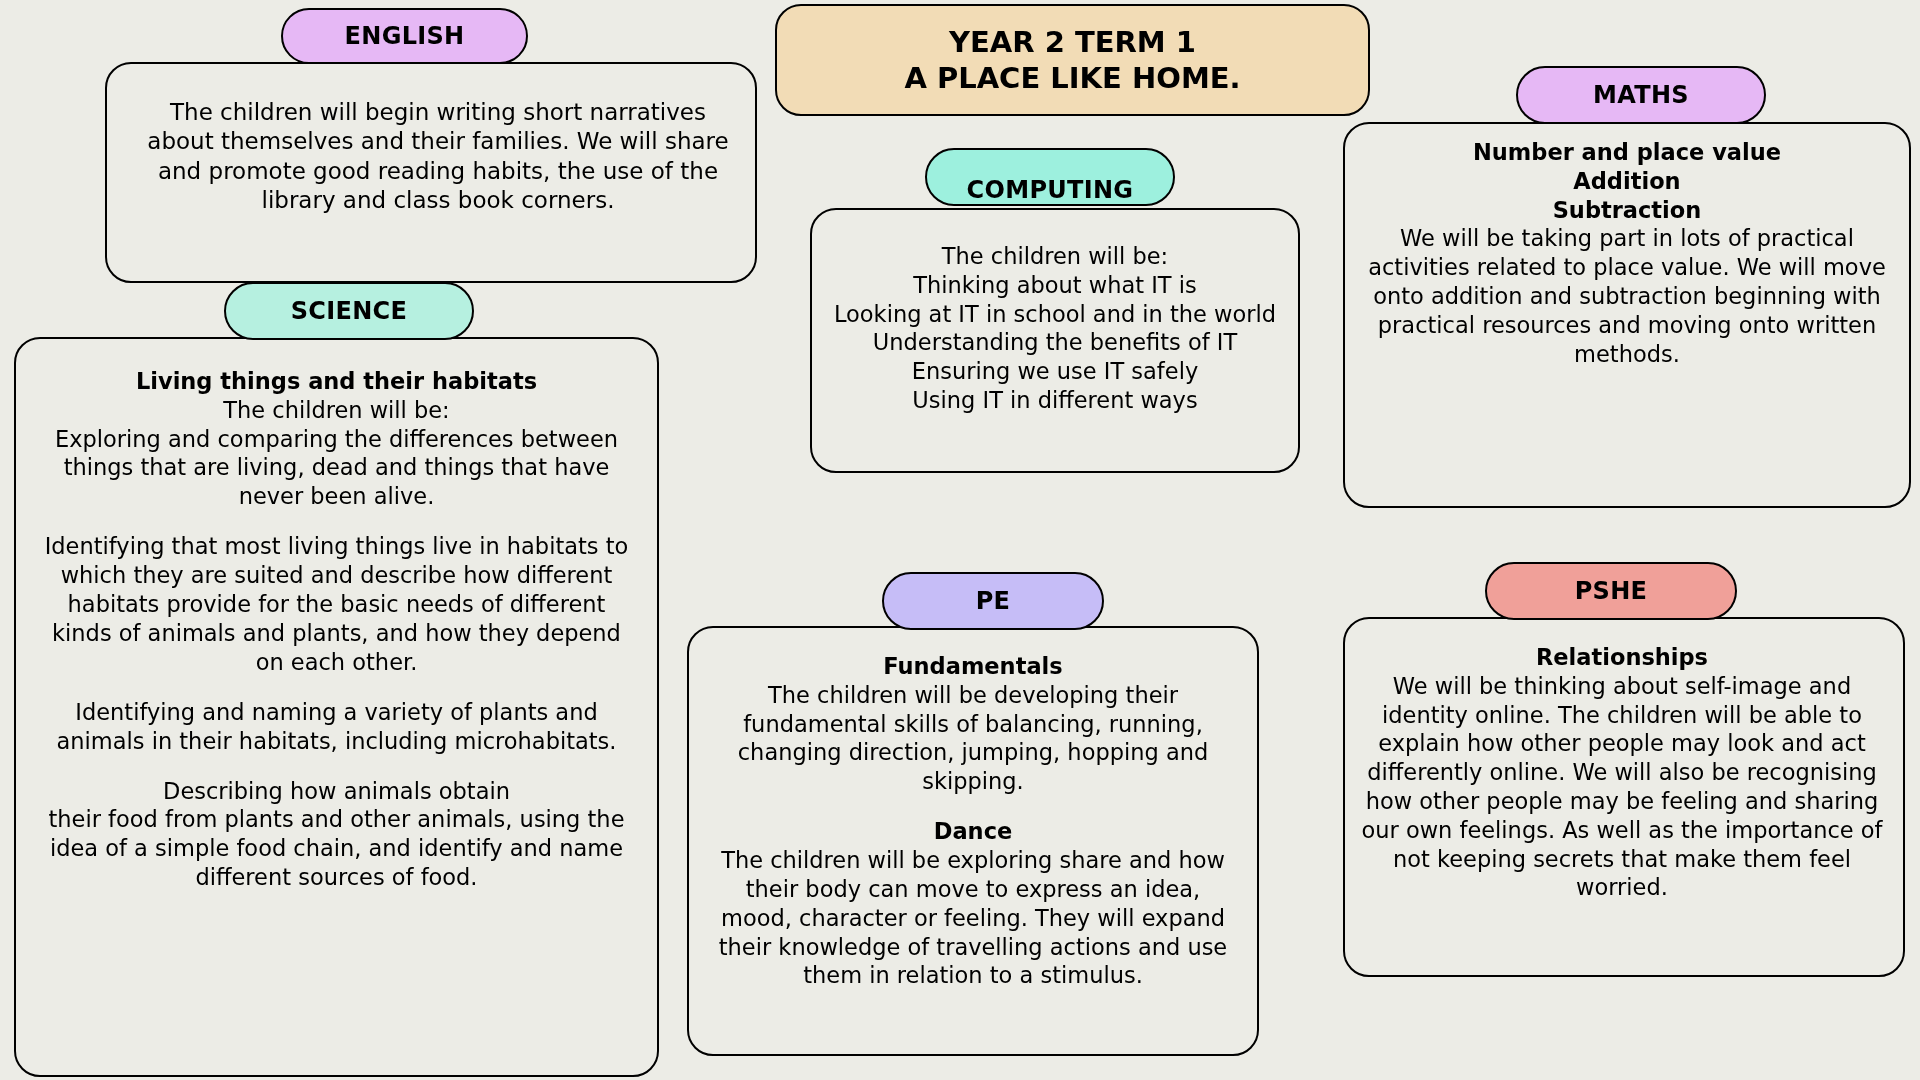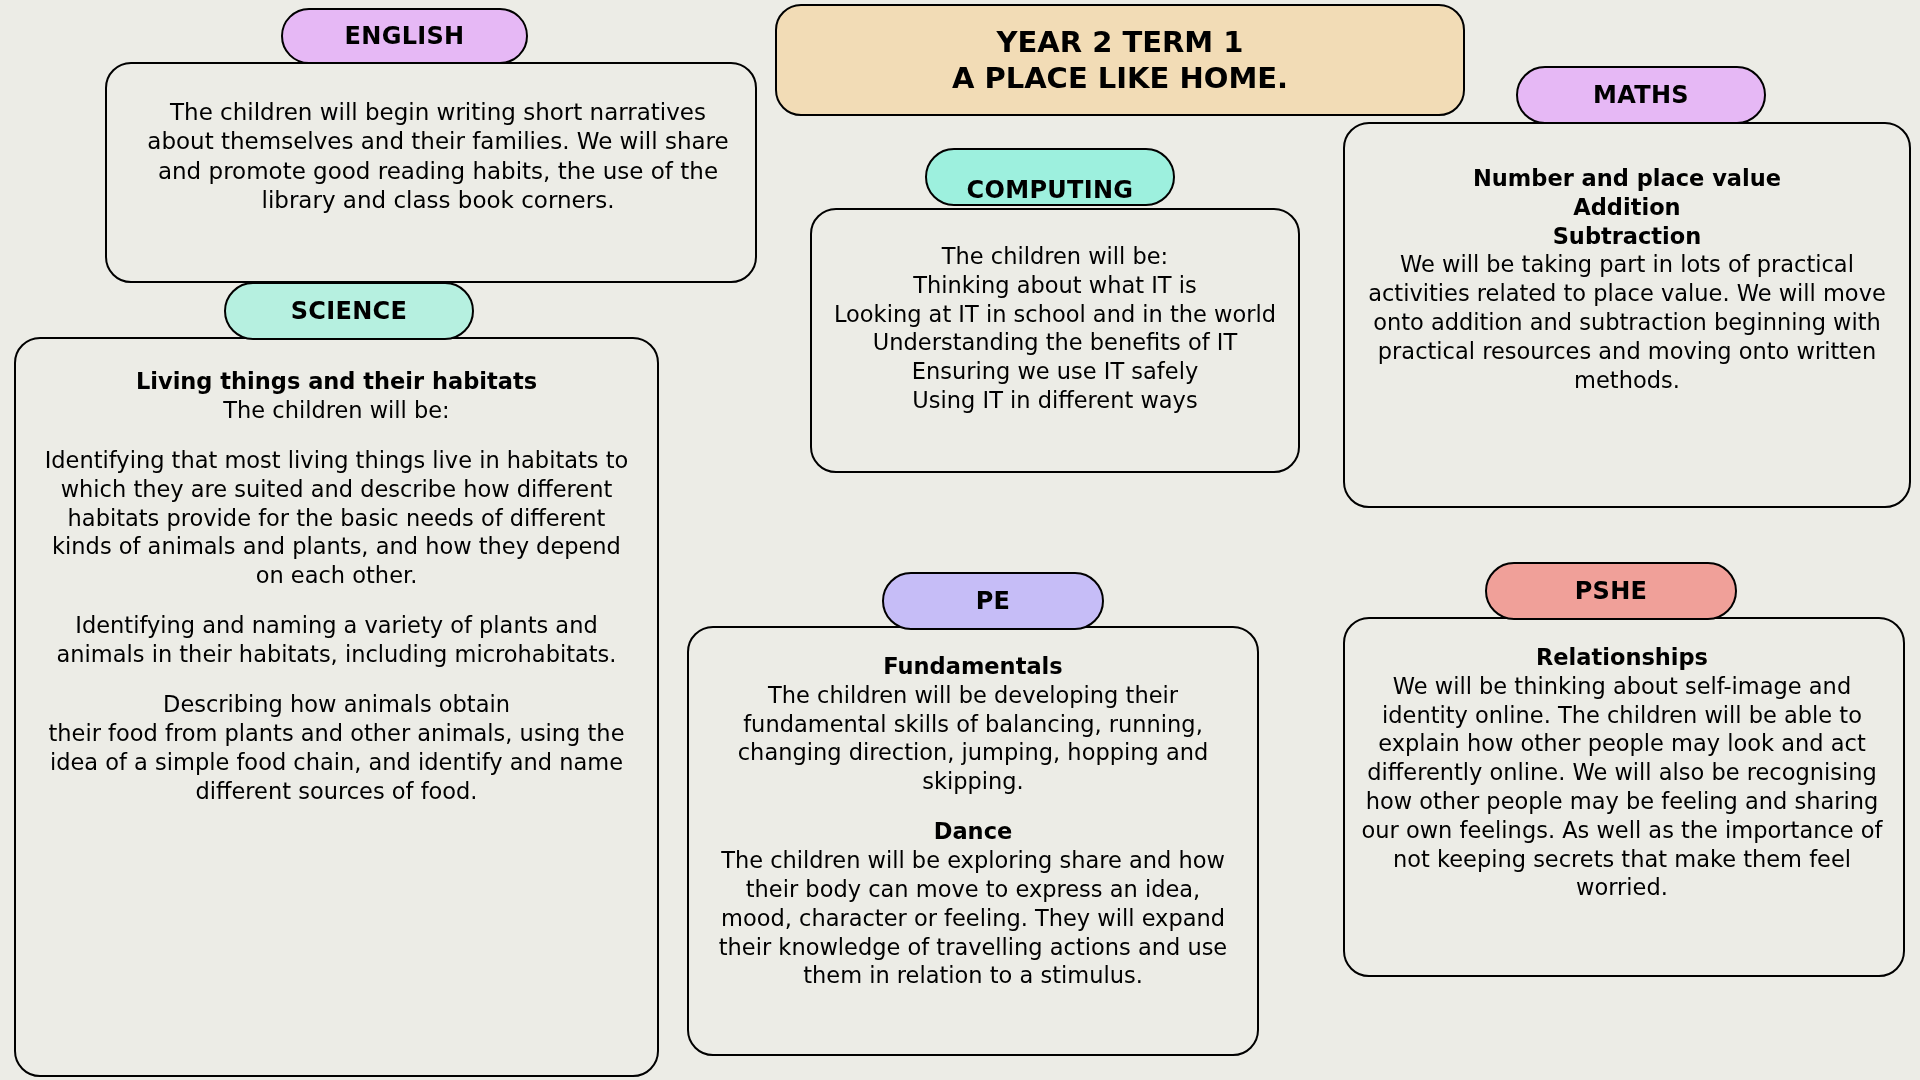--- a/index.html
+++ b/index.html
@@ -56,21 +56,21 @@
     font-weight: bold;
     text-align: center;
     white-space: pre-line;
     line-height: 1.28;
   }
 
   
   #title-banner {
     position: absolute;
     left: 775px; top: 4px;
-    width: 690px; height: 112px;
+    width: 595px; height: 112px;
     background: #f2dcb6;
     border: 2.5px solid #000;
     border-radius: 26px;
     display: flex;
     flex-direction: column;
     align-items: center;
     justify-content: center;
     font-weight: bold;
     font-size: 29px;
     line-height: 1.25;
@@ -112,21 +112,21 @@
     font-size: 22.5px;
   }
 
   
   #maths-pill {
     left: 1516px; top: 66px; width: 250px; height: 58px;
     background: #e6b8f5; font-size: 24px;
   }
   #maths-card {
     left: 1343px; top: 122px; width: 568px; height: 386px;
-    padding: 40px 22px 0 22px;
+    padding: 14px 22px 0 22px;
     font-size: 22.5px;
   }
 
   
   #pe-pill {
     left: 882px; top: 572px; width: 222px; height: 58px;
     background: #c6bdf7; font-size: 24px;
   }
   #pe-card {
     left: 687px; top: 626px; width: 572px; height: 430px;
@@ -163,20 +163,21 @@
   <div class="card" id="english-card">
     <div class="body">The children will begin writing short narratives about themselves and their families. We will share and promote good reading habits, the use of the library and class book corners.</div>
   </div>
 
   <div class="pill" id="science-pill">
     <span>SCIENCE</span>
   </div>
   <div class="card" id="science-card">
     <div class="bold-head">Living things and their habitats</div>
     <div class="body">The children will be:</div>
+    <div class="body">Exploring and comparing the differences between things that are living, dead and things that have never been alive.</div>
     <div class="spacer"></div>
     <div class="body">Identifying that most living things live in habitats to which they are suited and describe how different habitats provide for the basic needs of different kinds of animals and plants, and how they depend on each other.</div>
     <div class="spacer"></div>
     <div class="body">Identifying and naming a variety of plants and animals in their habitats, including microhabitats.</div>
     <div class="spacer"></div>
     <div class="body">Describing how animals obtain
 their food from plants and other animals, using the idea of a simple food chain, and identify and name different sources of food.</div>
   </div>
 
   <div class="pill" id="computing-pill">

